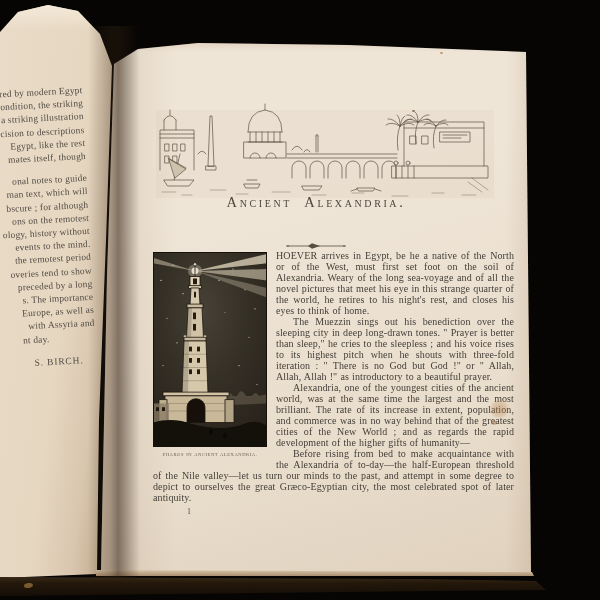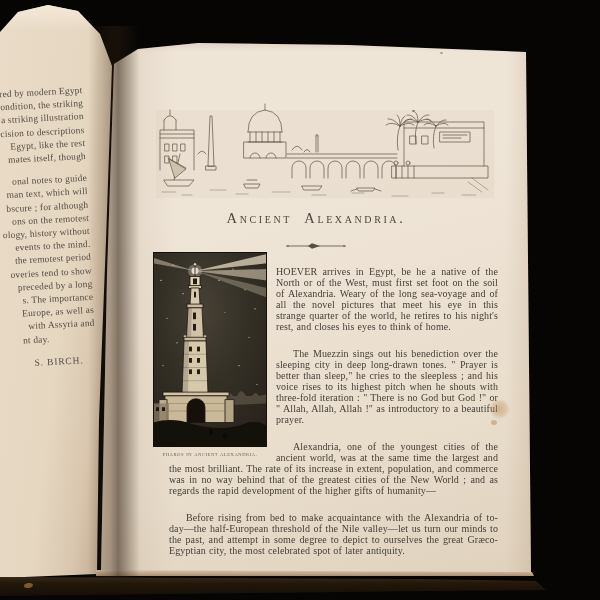--- a/index.html
+++ b/index.html
@@ -29,27 +29,27 @@
     clip-path:polygon(16px 28px,40px 13px,100px 7px,250px 9px,428px 16px,433px 536px,226px 538px,3px 535px,9px 240px);
     background:
       linear-gradient(180deg,rgba(186,160,130,.35) 0 3px,rgba(186,160,130,0) 16px),
       linear-gradient(90deg,rgba(150,120,90,.35) 0,rgba(150,120,90,.12) 34px,rgba(0,0,0,0) 78px),
       linear-gradient(270deg,rgba(170,140,108,.22) 0,rgba(0,0,0,0) 28px),
       linear-gradient(165deg,#efe5d7 30%,#e9ddcc 72%,#dfd1bd 100%);}
   .rp-content{position:absolute;inset:0;color:#45403a;}
 
   .engraving-top{position:absolute;left:54px;top:60px;width:346px;height:108px;}
 
-  .page-title{position:absolute;left:38px;top:174px;width:360px;text-align:center;
+  .page-title{position:absolute;left:38px;top:158px;width:360px;text-align:center;
     font-variant:small-caps;font-size:14.5px;letter-spacing:2.6px;word-spacing:7px;color:#4c463e;}
   .ornament{position:absolute;left:38px;top:200px;width:360px;text-align:center;height:8px;}
 
   .bodytext{position:absolute;left:55px;top:214px;width:361px;
     font-size:10px;line-height:11px;text-align:justify;color:#45403a;word-spacing:.5px;letter-spacing:.1px;}
-  .bodytext p{margin:16px;text-indent:17px;}
+  .bodytext p{margin:0;text-indent:17px;}
   .bodytext p.first{text-indent:0;}
   figure.pharos{float:left;width:114px;margin:2px 9px 3px 0;padding:0;}
   figure.pharos svg{display:block;width:114px;height:195px;}
   figcaption{margin-top:2px;text-align:center;font-size:4.6px;letter-spacing:.55px;color:#6a6254;}
   .sig-mark{margin:3px 0 0 34px;font-size:8px;color:#55504a;}
 
   
   .stain-large{position:absolute;left:486px;top:396px;width:27px;height:26px;border-radius:50%;
     background:radial-gradient(closest-side,rgba(186,134,82,.5),rgba(186,134,82,.24) 55%,rgba(186,134,82,0) 78%);z-index:6;}
   .stain-dot{position:absolute;left:491px;top:420px;width:6px;height:5px;border-radius:50%;

